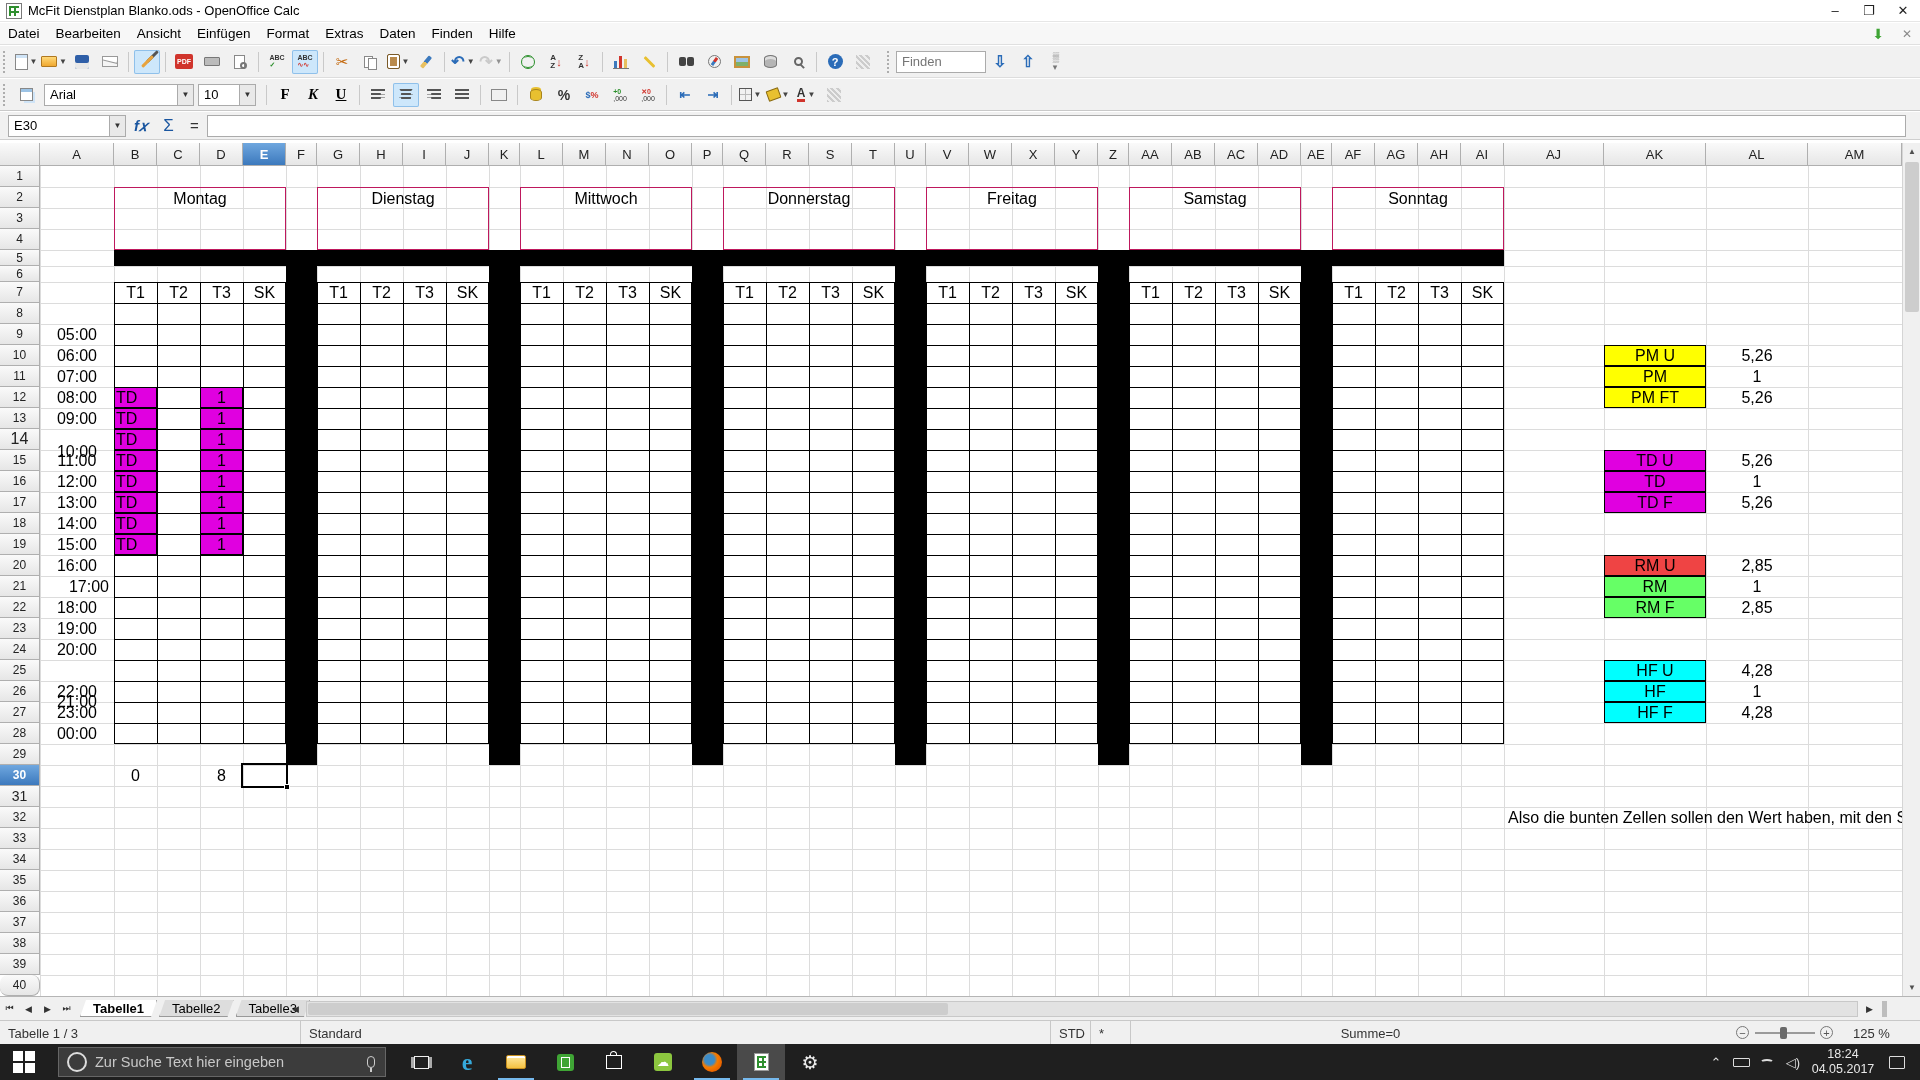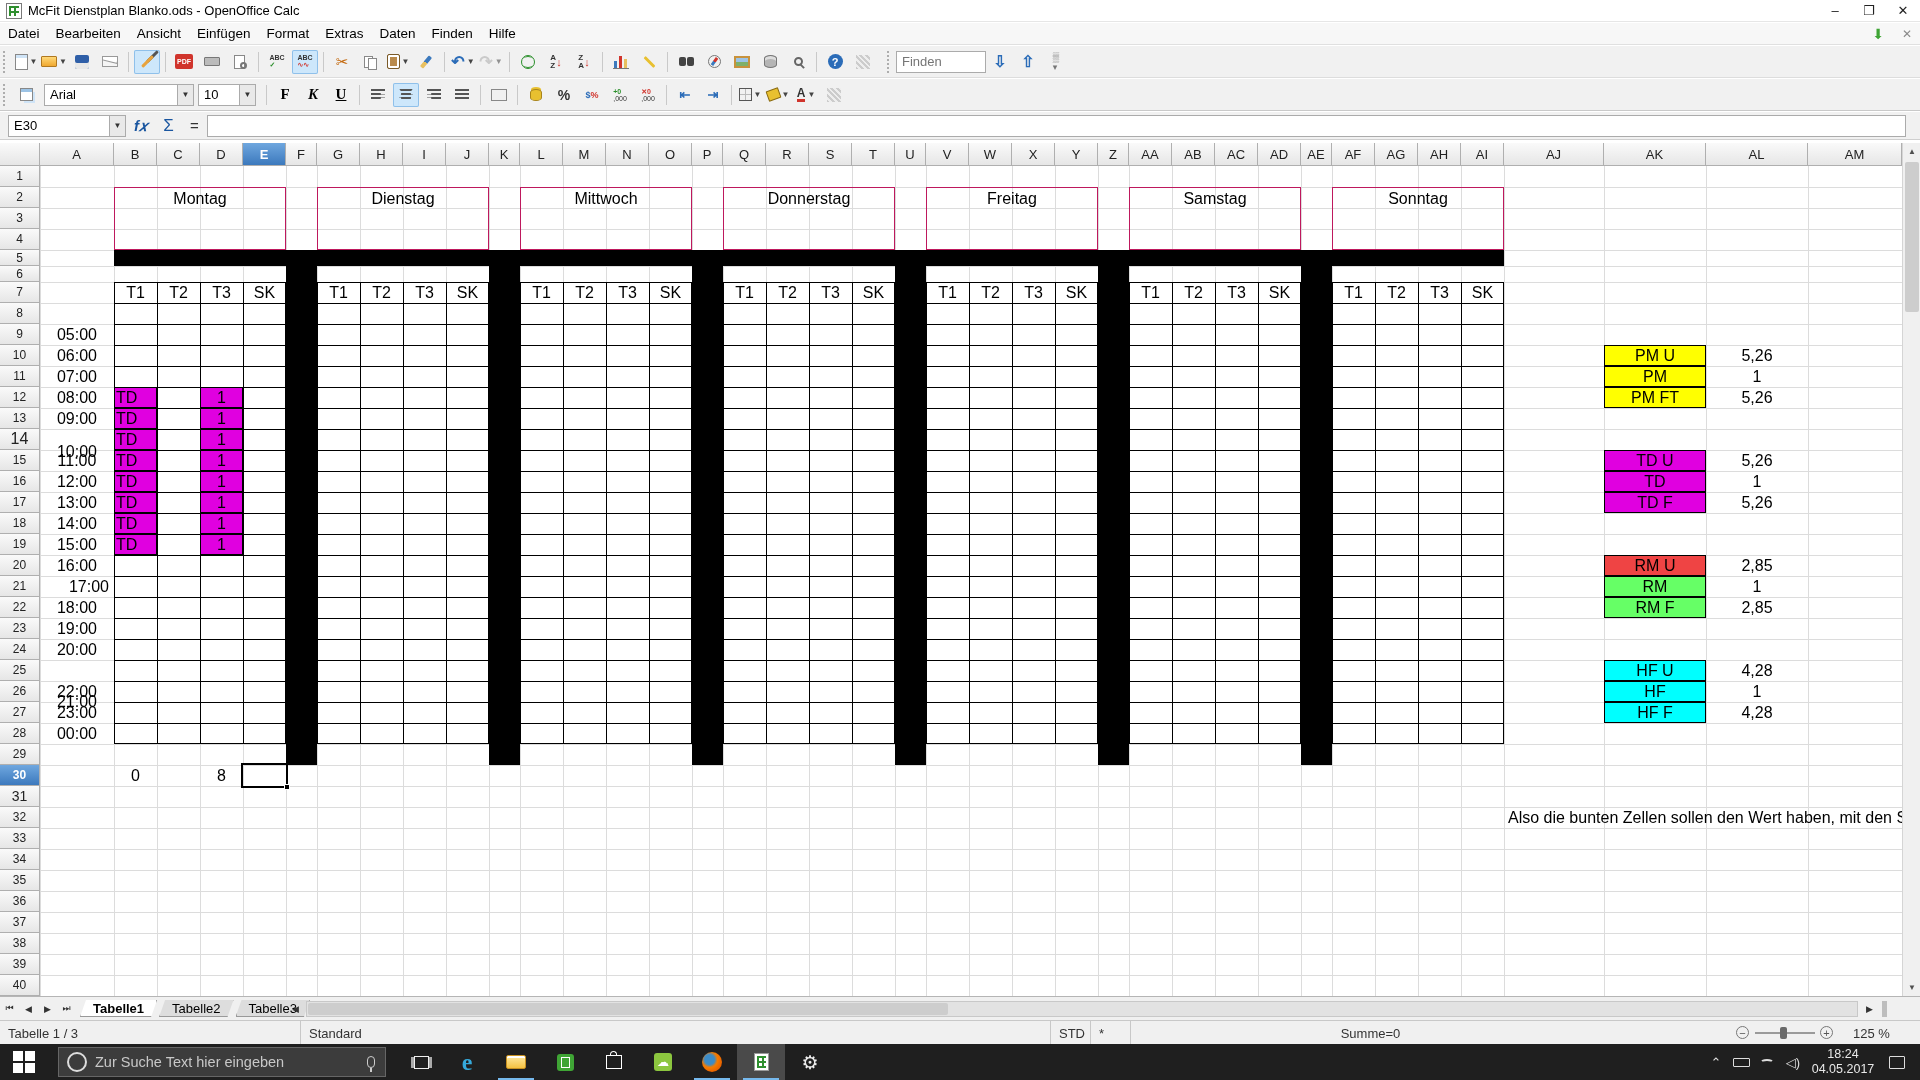--- a/index.html
+++ b/index.html
@@ -406,21 +406,21 @@
       <div class="rowhead selhead abs" style="font-size: 12px; left: 0px; top: 622px; width: 40px; height: 21px;">30</div>
       <div class="rowhead abs" style="font-size: 14px; left: 0px; top: 643px; width: 40px; height: 21px;">31</div>
       <div class="rowhead abs" style="font-size: 12px; left: 0px; top: 664px; width: 40px; height: 21px;">32</div>
       <div class="rowhead abs" style="font-size: 12px; left: 0px; top: 685px; width: 40px; height: 21px;">33</div>
       <div class="rowhead abs" style="font-size: 12px; left: 0px; top: 706px; width: 40px; height: 21px;">34</div>
       <div class="rowhead abs" style="font-size: 12px; left: 0px; top: 727px; width: 40px; height: 21px;">35</div>
       <div class="rowhead abs" style="font-size: 12px; left: 0px; top: 748px; width: 40px; height: 21px;">36</div>
       <div class="rowhead abs" style="font-size: 12px; left: 0px; top: 769px; width: 40px; height: 21px;">37</div>
       <div class="rowhead abs" style="font-size: 12px; left: 0px; top: 790px; width: 40px; height: 21px;">38</div>
       <div class="rowhead abs" style="font-size: 12px; left: 0px; top: 811px; width: 40px; height: 21px;">39</div>
-      <div class="rowhead abs" style="font-size: 12px; left: 0px; top: 832px; width: 40px; height: 21px;">40</div>
+      <div class="rowhead abs" style="font-size: 12px; left: 0px; top: 832px; width: 40px; height: 21px; border-radius: 8px;">40</div>
       <div class="gl abs" style="left: 40px; top: 23px; width: 1px; height: 830px;"></div>
       <div class="gl abs" style="left: 114px; top: 23px; width: 1px; height: 830px;"></div>
       <div class="gl abs" style="left: 157px; top: 23px; width: 1px; height: 830px;"></div>
       <div class="gl abs" style="left: 200px; top: 23px; width: 1px; height: 830px;"></div>
       <div class="gl abs" style="left: 243px; top: 23px; width: 1px; height: 830px;"></div>
       <div class="gl abs" style="left: 286px; top: 23px; width: 1px; height: 830px;"></div>
       <div class="gl abs" style="left: 317px; top: 23px; width: 1px; height: 830px;"></div>
       <div class="gl abs" style="left: 360px; top: 23px; width: 1px; height: 830px;"></div>
       <div class="gl abs" style="left: 403px; top: 23px; width: 1px; height: 830px;"></div>
       <div class="gl abs" style="left: 446px; top: 23px; width: 1px; height: 830px;"></div>

